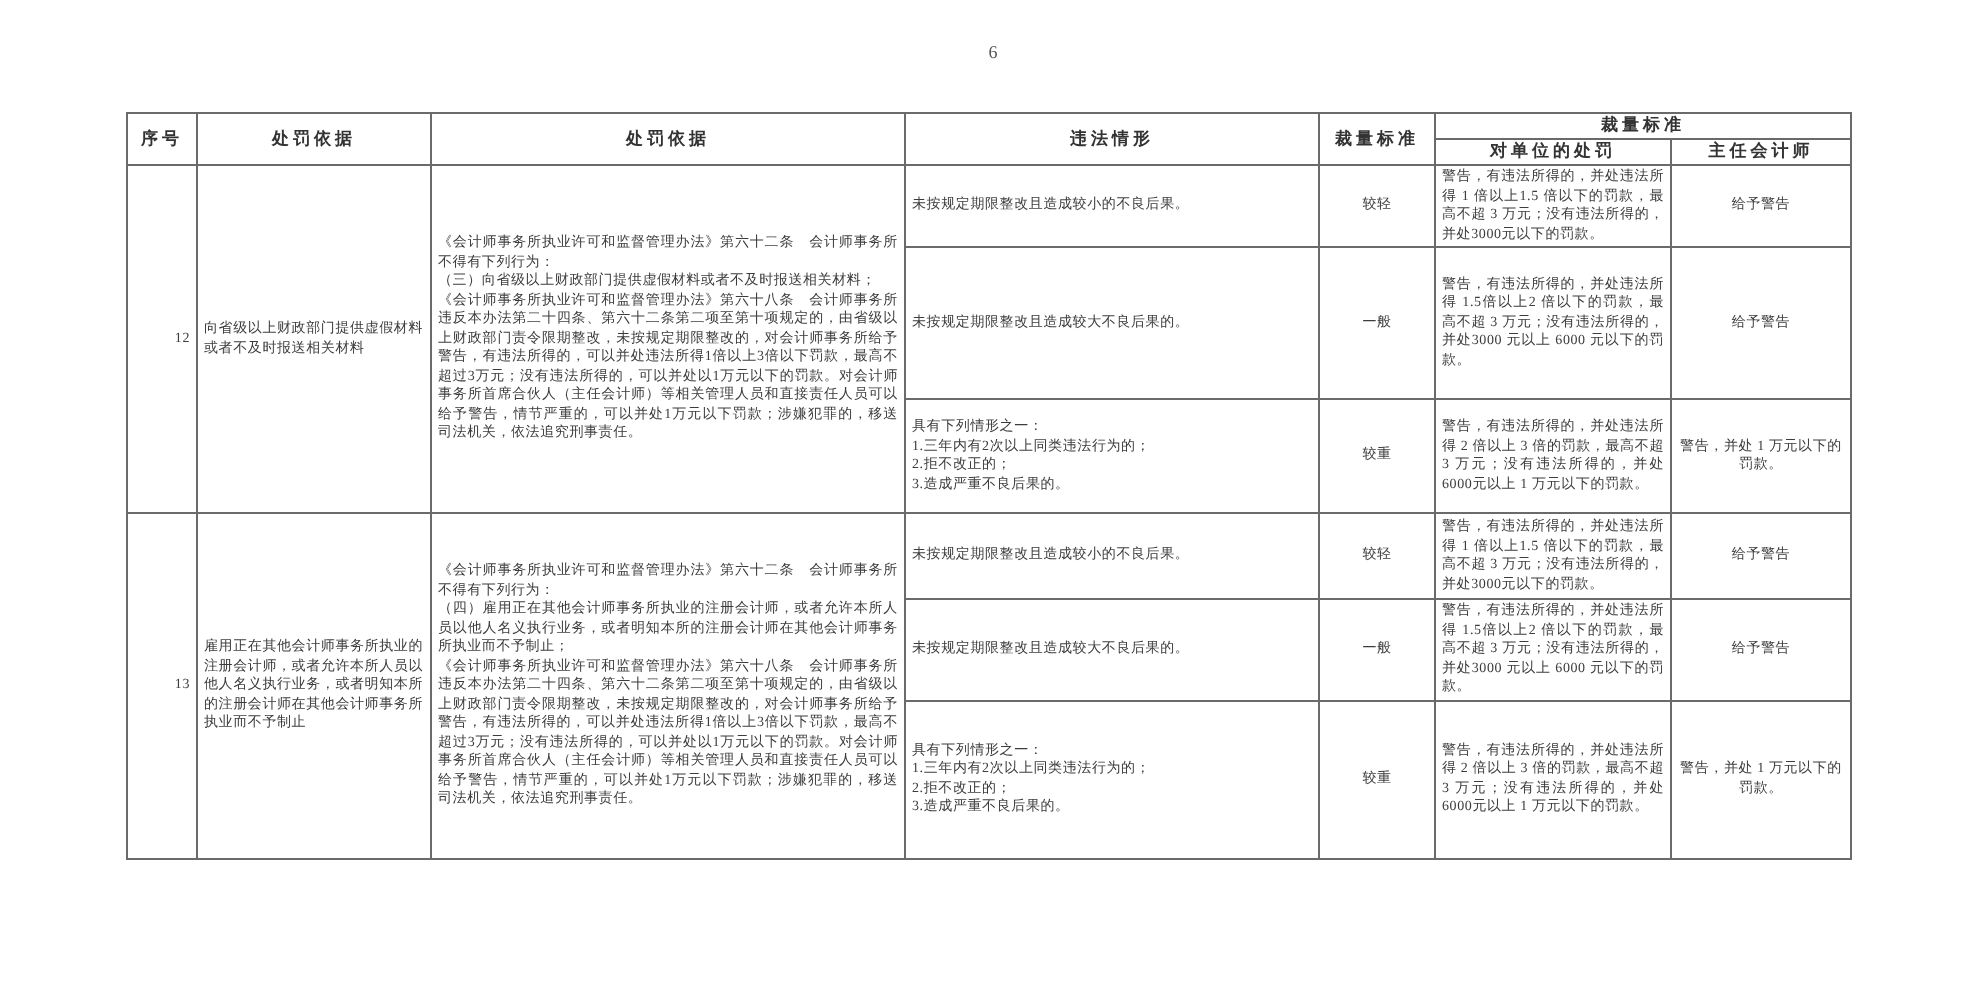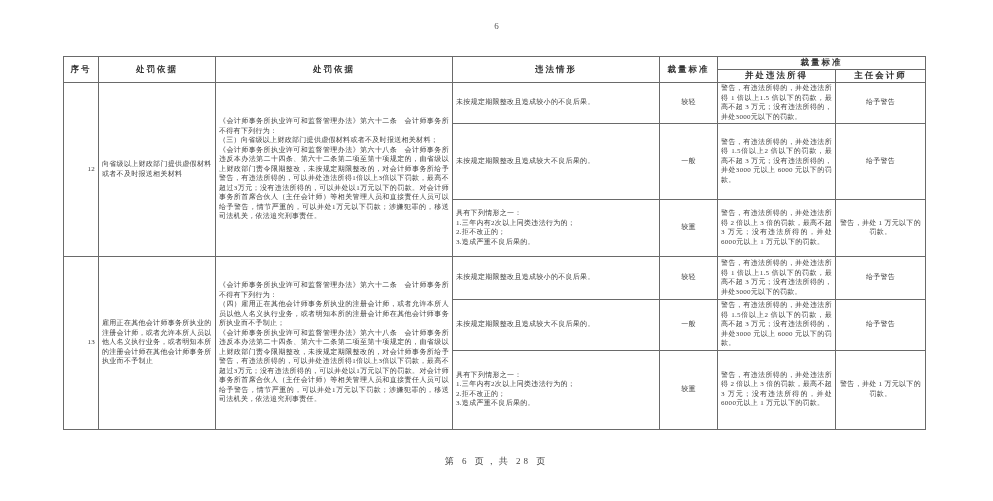--- a/index.html
+++ b/index.html
@@ -96,21 +96,21 @@
     <tbody>
       <tr class="hh1">
         <th rowspan="2">序号</th>
         <th rowspan="2">处罚依据</th>
         <th rowspan="2">处罚依据</th>
         <th rowspan="2">违法情形</th>
         <th rowspan="2">裁量标准</th>
         <th colspan="2">裁量标准</th>
       </tr>
       <tr class="hh2">
-        <th>并处违法所得</th>
+        <th>对单位的处罚</th>
         <th>主任会计师</th>
       </tr>
 
       <tr class="r12a">
         <td rowspan="3" class="c-seq">12</td>
         <td rowspan="3" class="c-behavior">向省级以上财政部门提供虚假材料或者不及时报送相关材料</td>
         <td rowspan="3" class="c-basis">《会计师事务所执业许可和监督管理办法》第六十二条　会计师事务所不得有下列行为：
 （三）向省级以上财政部门提供虚假材料或者不及时报送相关材料；
 《会计师事务所执业许可和监督管理办法》第六十八条　会计师事务所违反本办法第二十四条、第六十二条第二项至第十项规定的，由省级以上财政部门责令限期整改，未按规定期限整改的，对会计师事务所给予警告，有违法所得的，可以并处违法所得1倍以上3倍以下罚款，最高不超过3万元；没有违法所得的，可以并处以1万元以下的罚款。对会计师事务所首席合伙人（主任会计师）等相关管理人员和直接责任人员可以给予警告，情节严重的，可以并处1万元以下罚款；涉嫌犯罪的，移送司法机关，依法追究刑事责任。</td>
         <td class="c-circ">未按规定期限整改且造成较小的不良后果。</td>
@@ -156,15 +156,14 @@
 1.三年内有2次以上同类违法行为的；
 2.拒不改正的；
 3.造成严重不良后果的。</td>
         <td class="c-tier">较重</td>
         <td class="c-unit">警告，有违法所得的，并处违法所得 2 倍以上 3 倍的罚款，最高不超 3 万元；没有违法所得的，并处 6000元以上 1 万元以下的罚款。</td>
         <td class="c-ind">警告，并处 1 万元以下的罚款。</td>
       </tr>
     </tbody>
   </table>
 
-  <div class="footer">第 6 页，共 28 页</div>
 
 </div>
 
 </body></html>

